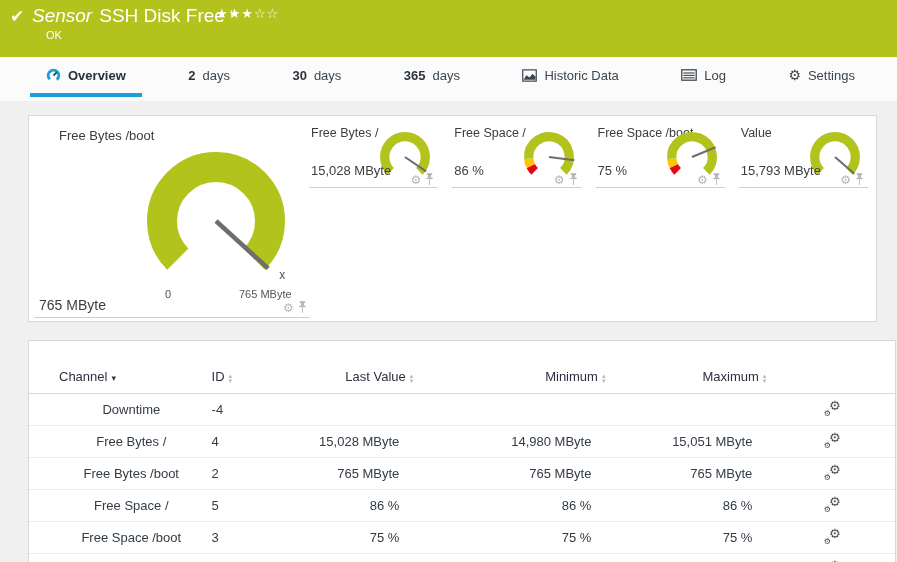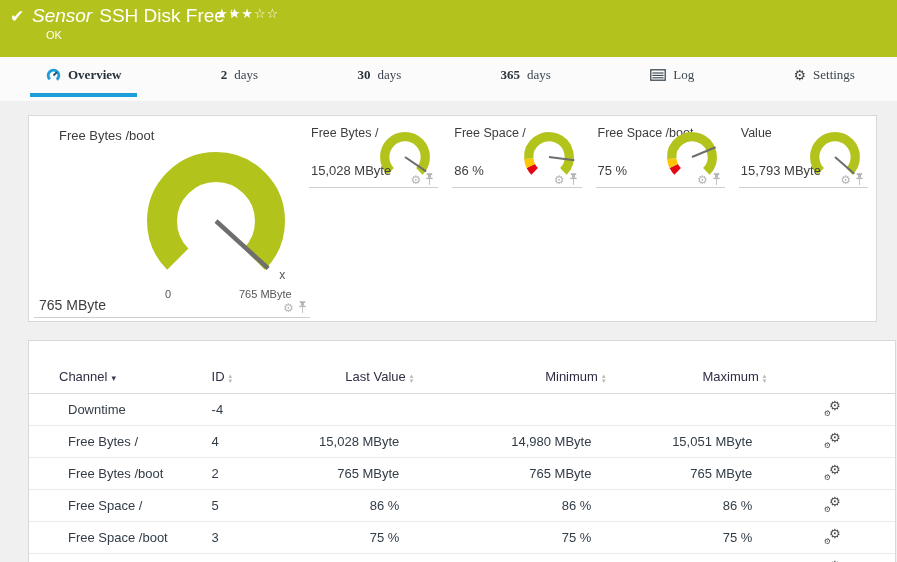--- a/index.html
+++ b/index.html
@@ -10,21 +10,21 @@
   .sensor-header { position:relative; width:100%; height:57px; background:#b4c21e; color:#fff; }
   .hdr-check { position:absolute; left:10px; top:6px; font-size:17px; font-weight:bold; }
   .hdr-title { position:absolute; left:32px; top:5px; font-size:19px; }
   .hdr-title .prefix { font-style:italic; margin-right:7px; }
   .hdr-flag { position:absolute; top:3px; font-size:11px; margin-left:4px; }
   .hdr-stars { position:absolute; left:216px; top:6px; font-size:13px; letter-spacing:1px; cursor:pointer; }
   .hdr-status { position:absolute; left:46px; top:29px; font-size:11px; font-weight:normal; }
 
   
   .tabbar { position:relative; width:100%; height:44px; background:#fbfbfb;
-    display:flex; justify-content:space-between; padding:0 26px 0 30px;font-family:Liberation Serif, serif; }
+    display:flex; justify-content:space-between; padding:0 26px 0 30px; }
   .tab { display:flex; align-items:center; gap:7px; height:40px; padding:0 16px;
     font-size:13px; color:#3c4650; cursor:pointer; border-bottom:4px solid transparent; }
   .tab .num { font-weight:bold; color:#2b343c; }
   .tab.active { border-bottom-color:#1b9ed9; color:#26313a; font-weight:bold; }
   .tab svg, .tab .glyph { flex:0 0 auto; }
   .glyph-gear { font-size:14px; color:#444; }
 
   
   .card { position:absolute; background:#fff; border:1px solid #d8d8d8; }
   .gauge-card { left:28px; top:115px; width:849px; height:207px; }
@@ -54,21 +54,21 @@
   gauge-el { display:block; }
   gauge-el svg { overflow:visible; display:block; width:100%; height:100%; }
 
   
   table.channels { border-collapse:collapse; width:100%; margin-top:22px; font-size:13px; color:#323c46; }
   .channels th { font-weight:normal; color:#2f2f44; text-align:right; padding:6px 4px 9px;
     border-bottom:1px solid #d9d9d9; cursor:pointer; white-space:nowrap; }
   .channels th.col-channel { text-align:left; padding-left:30px; }
   .channels th.col-id { text-align:left; }
   .channels td { padding:7px 4px; border-bottom:1px solid #eaeaea; white-space:nowrap; }
-  .channels td.c-name { padding-left:39px; text-align:left; }
+  .channels td.c-name { padding-left:30px; text-align:center; }
   .channels td.c-id { text-align:left; }
   .channels td.num { text-align:right; padding-right:18px; }
   .col-channel { width:172px; } .col-id { width:72px; } .col-last { width:130px; }
   .col-min { width:185px; } .col-max { width:155px; } .col-set { width:120px; }
   .channels td.c-set { text-align:center; }
   .sort-caret { color:#3a3a4a; font-size:9px; margin-left:4px; }
   .sort-stack { display:inline-flex; flex-direction:column; vertical-align:middle;
     font-size:7px; line-height:5px; color:#b9b9b9; margin-left:4px; }
   .chan-settings { position:relative; display:inline-block; width:16px; height:14px;
     color:#4d4d4d; cursor:pointer; }
@@ -99,20 +99,27 @@
     <span class="num">2</span>
     <span>days</span>
   </div>
   <div class="tab">
     <span class="num">30</span>
     <span>days</span>
   </div>
   <div class="tab">
     <span class="num">365</span>
     <span>days</span>
+  </div>
+  <div class="tab">
+    <svg width="15" height="13" viewBox="0 0 20 17">
+      <rect x="1" y="1" width="18" height="15" fill="none" stroke="#3a4750" stroke-width="1.6"></rect>
+      <path d="M2 14 L6 8 L10 11 L14 6 L18 10 L18 14 Z" fill="#3a4750"></path>
+    </svg>
+    <span>Historic Data</span>
   </div>
   <div class="tab">
     <svg width="16" height="12" viewBox="0 0 20 15">
       <rect x="1" y="1" width="18" height="13" fill="none" stroke="#3a4750" stroke-width="1.6"></rect>
       <line x1="3" y1="5" x2="17" y2="5" stroke="#3a4750" stroke-width="1.4"></line>
       <line x1="3" y1="8" x2="17" y2="8" stroke="#3a4750" stroke-width="1.4"></line>
       <line x1="3" y1="11" x2="17" y2="11" stroke="#3a4750" stroke-width="1.4"></line>
     </svg>
     <span>Log</span>
   </div>

